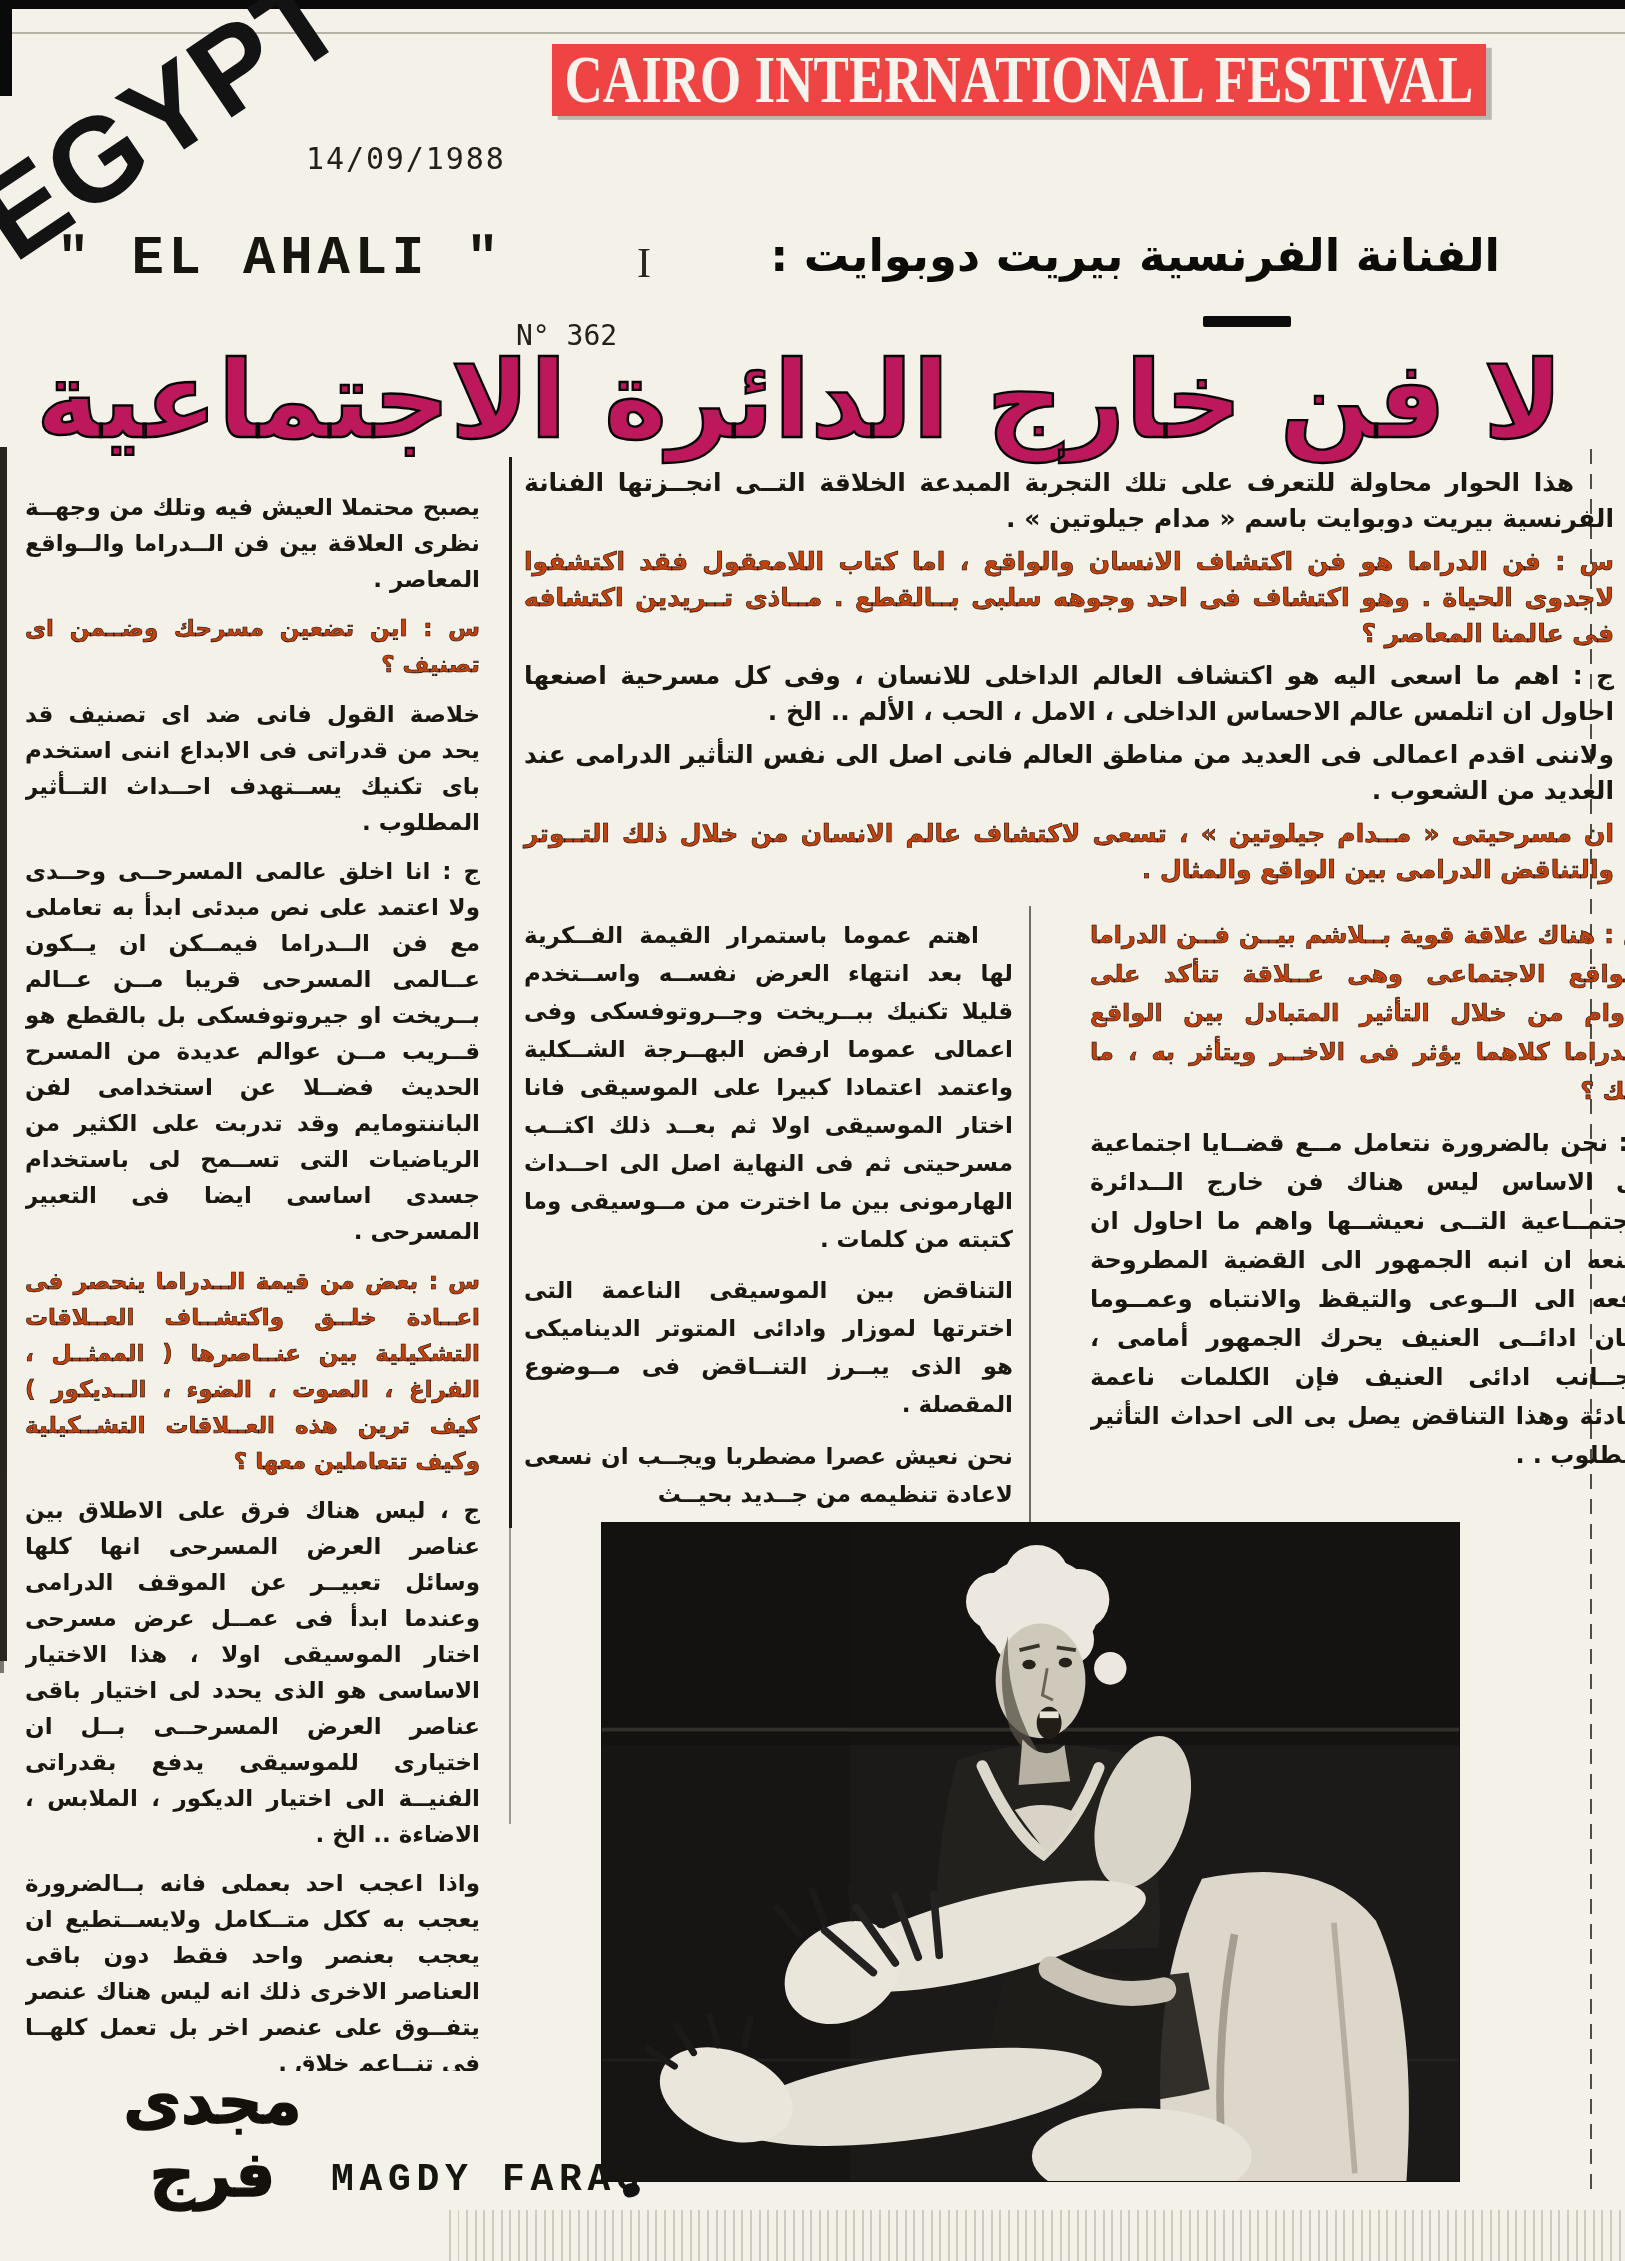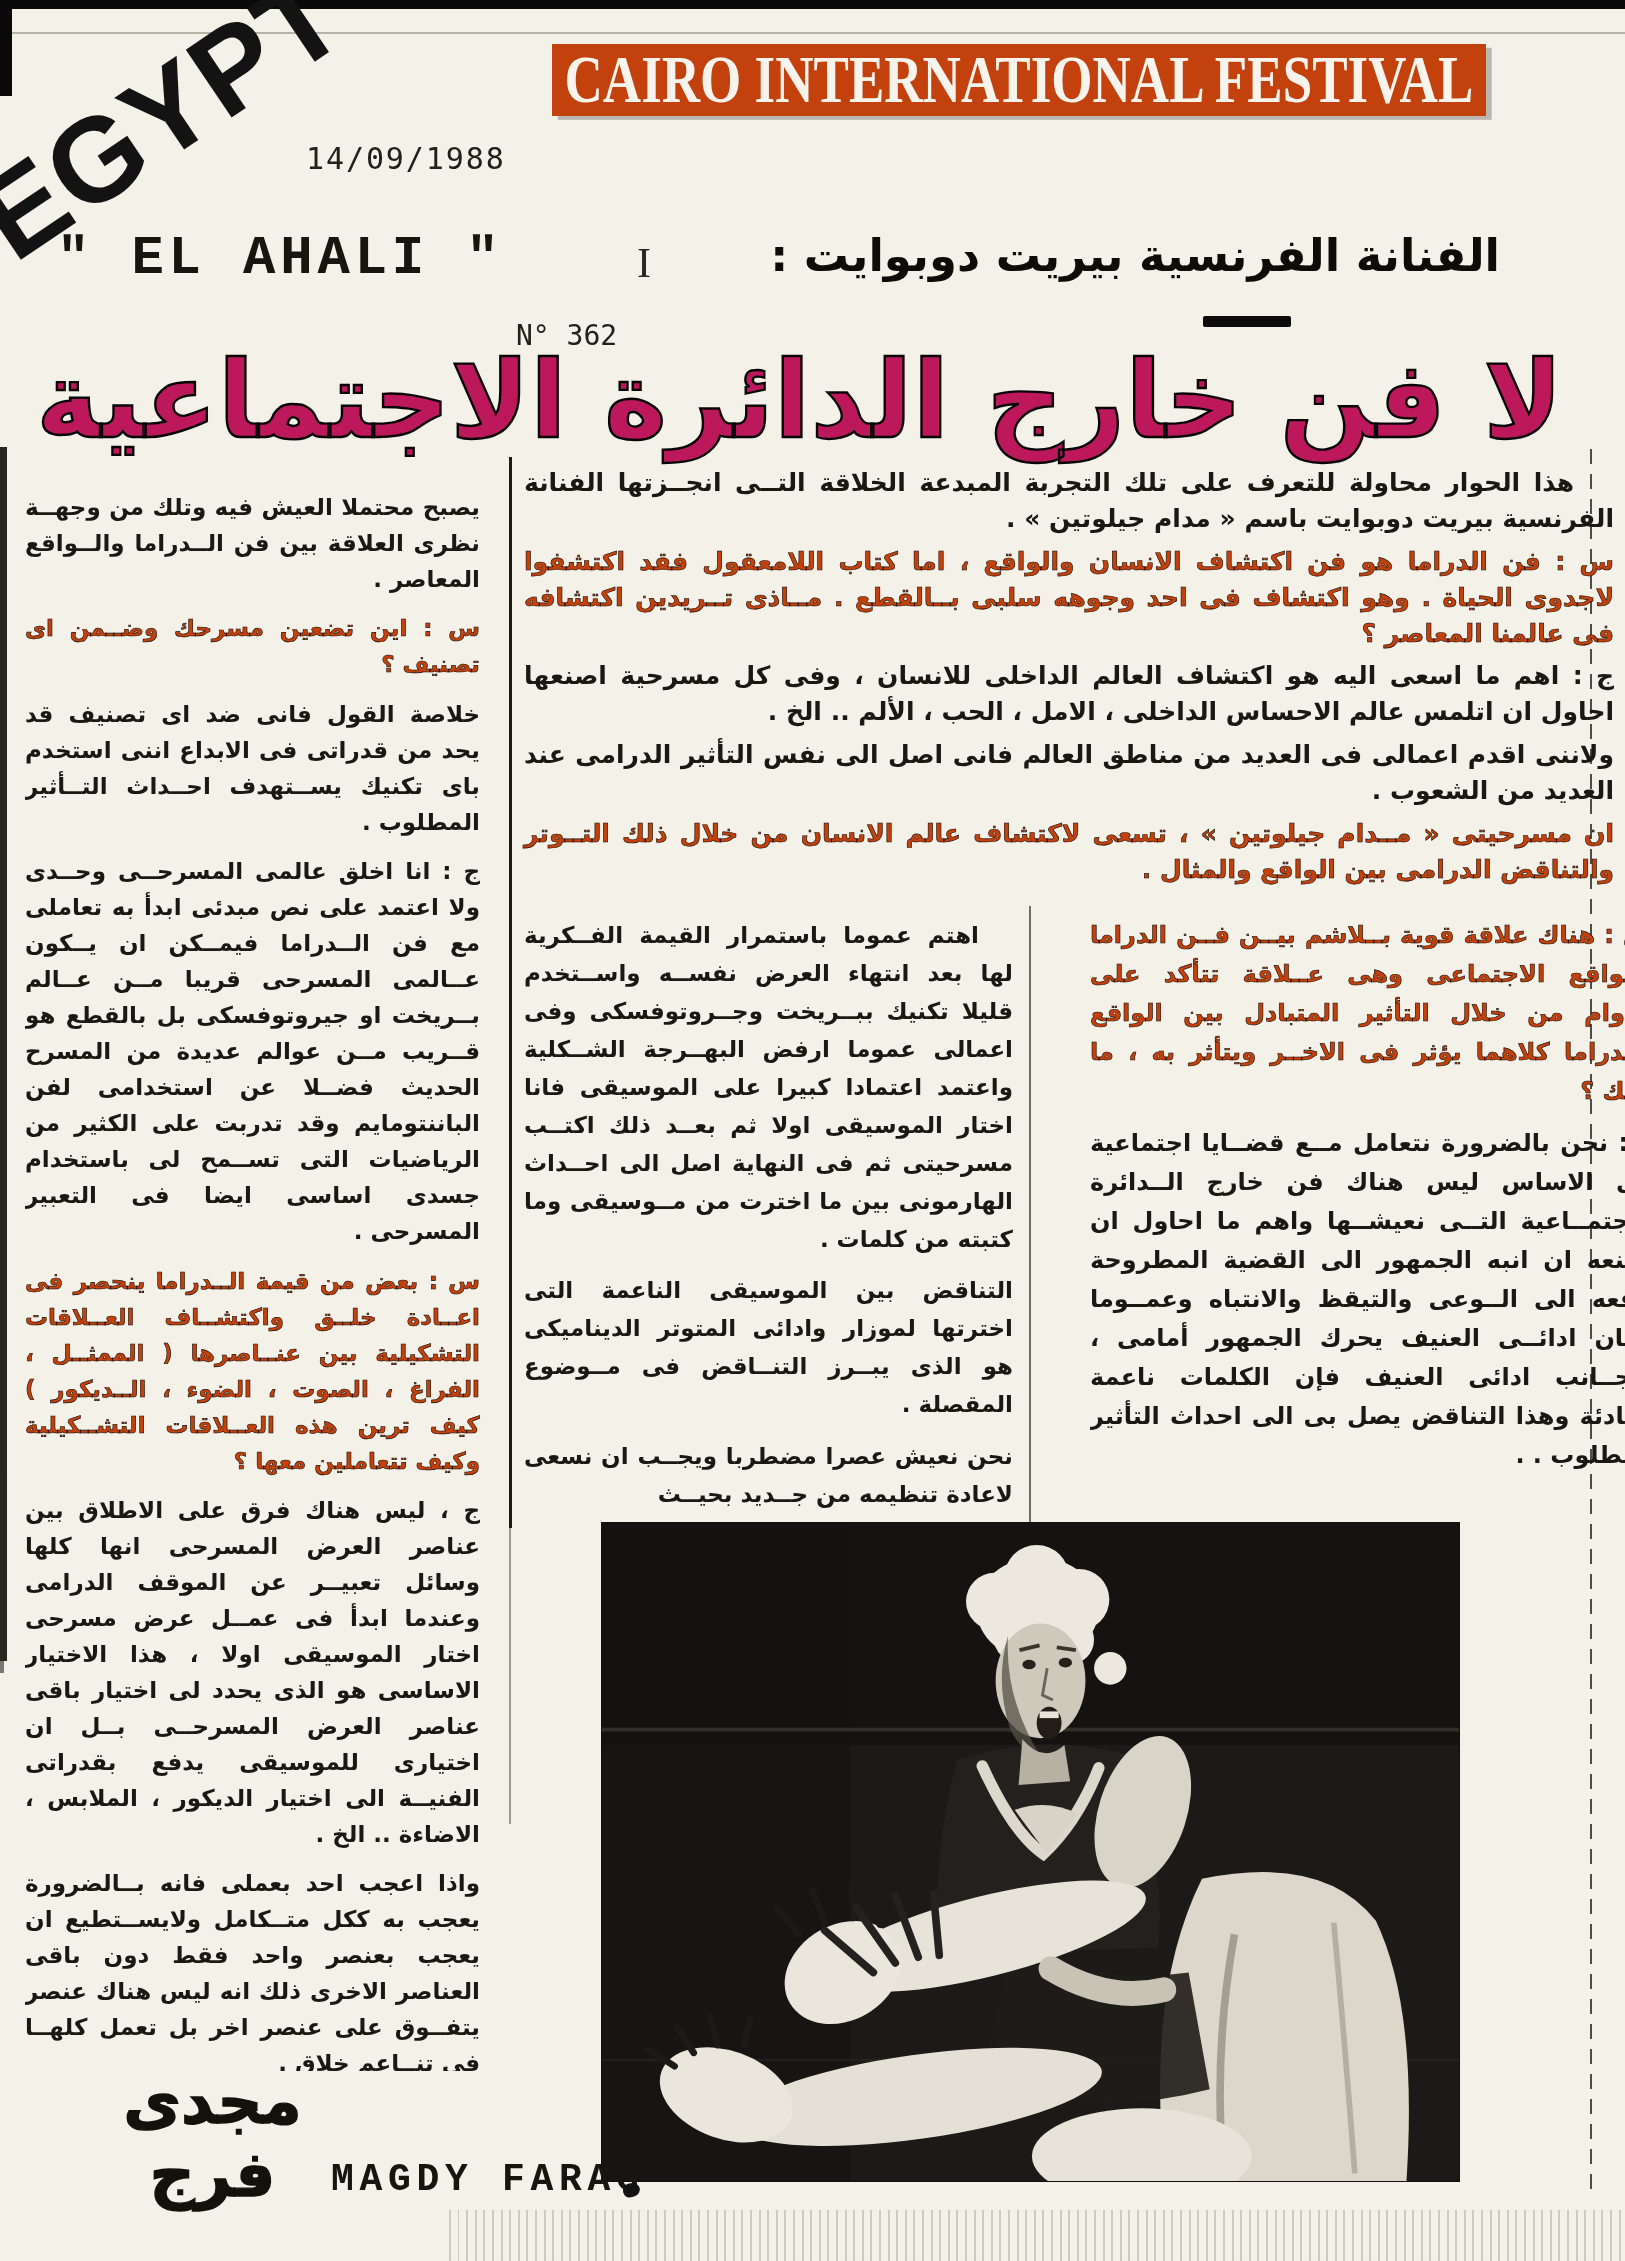--- a/index.html
+++ b/index.html
@@ -12,21 +12,21 @@
   .edge-left-mid{position:absolute;left:0;top:447px;width:6.7px;height:1214px;background:#16140f;opacity:.92;}
   .edge-left-low{position:absolute;left:0;top:1472px;width:3.8px;height:201px;background:#2a2620;opacity:.6;}
   .bottom-streaks{position:absolute;left:449px;top:2210px;width:1176px;height:52px;
         background:repeating-linear-gradient(90deg,rgba(110,104,92,.28) 0 1.9px,transparent 1.9px 8.6px);}
   
   .egypt{position:absolute;left:15.3px;top:163px;font-family:"Liberation Sans",sans-serif;font-weight:bold;
         font-size:119px;line-height:105px;color:#131313;transform:rotate(-34deg);transform-origin:11.5px 99px;
         letter-spacing:1px;white-space:nowrap;}
   .scan-date{position:absolute;left:306px;top:141px;font-family:"DejaVu Sans Mono",monospace;
         font-size:30px;letter-spacing:1.9px;color:#23201b;}
-  .banner{position:absolute;left:552px;top:44px;width:934px;height:72px;background:#c2410c;
+  .banner{position:absolute;left:552px;top:44px;width:934px;height:72px;background:#ef4444;
         display:flex;align-items:center;justify-content:center;box-shadow:5.7px 3.8px 0 rgba(10,10,10,.25);}
   .banner span{font-family:"Liberation Serif",serif;font-weight:bold;font-size:51px;color:#f6f4ed;
         letter-spacing:0px;transform:scale(1.04,1.32);white-space:nowrap;}
   .pub{position:absolute;left:57px;top:228px;font-family:"Liberation Mono",monospace;font-weight:bold;
         font-size:54px;letter-spacing:4.8px;color:#17150f;white-space:nowrap;}
   .stray-i{position:absolute;left:637px;top:239px;font-family:"Liberation Serif",serif;font-size:42px;color:#2a2620;}
   .kicker{position:absolute;left:707px;top:229px;width:793px;direction:rtl;text-align:right;
         font-weight:bold;font-size:45px;color:#0e0c09;}
   .issue{position:absolute;left:516px;top:319px;font-family:"DejaVu Sans Mono",monospace;font-size:28px;color:#23201b;}
   .head-dash{position:absolute;left:1203px;top:316px;width:88px;height:10.5px;background:#0c0c0c;border-radius:1.9px;}

